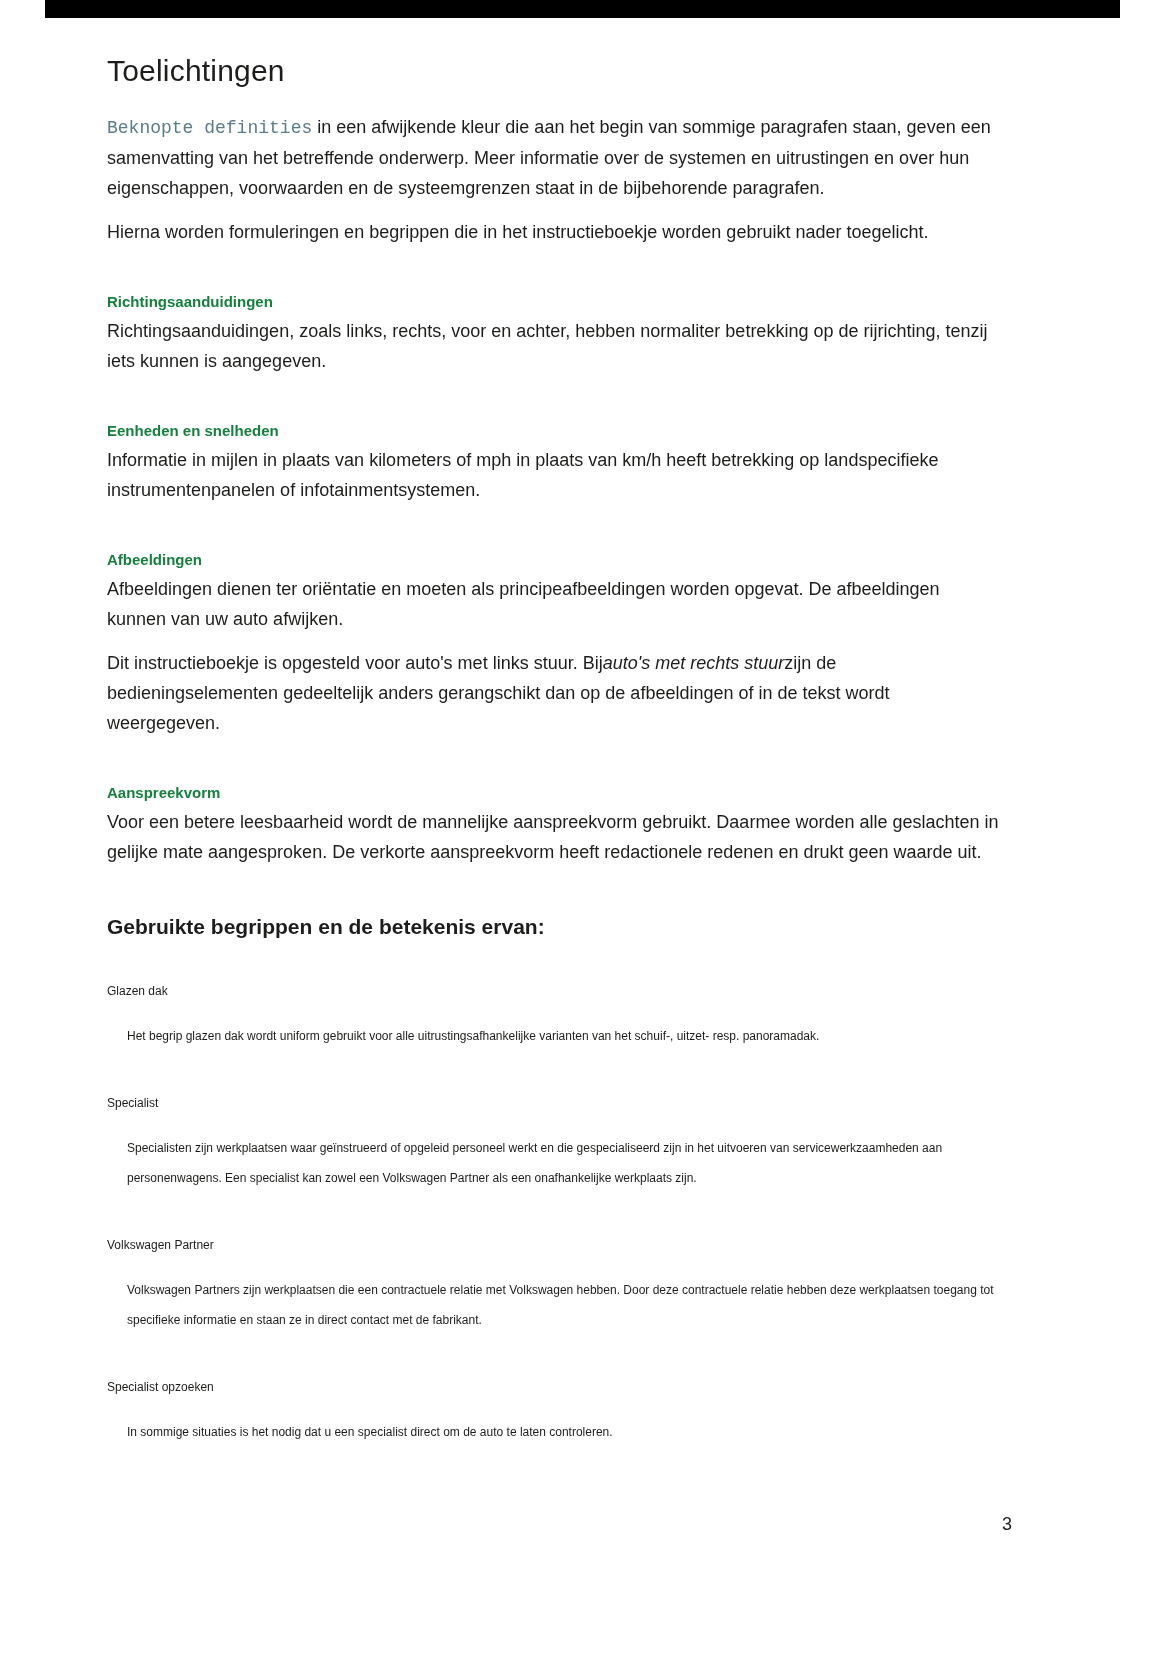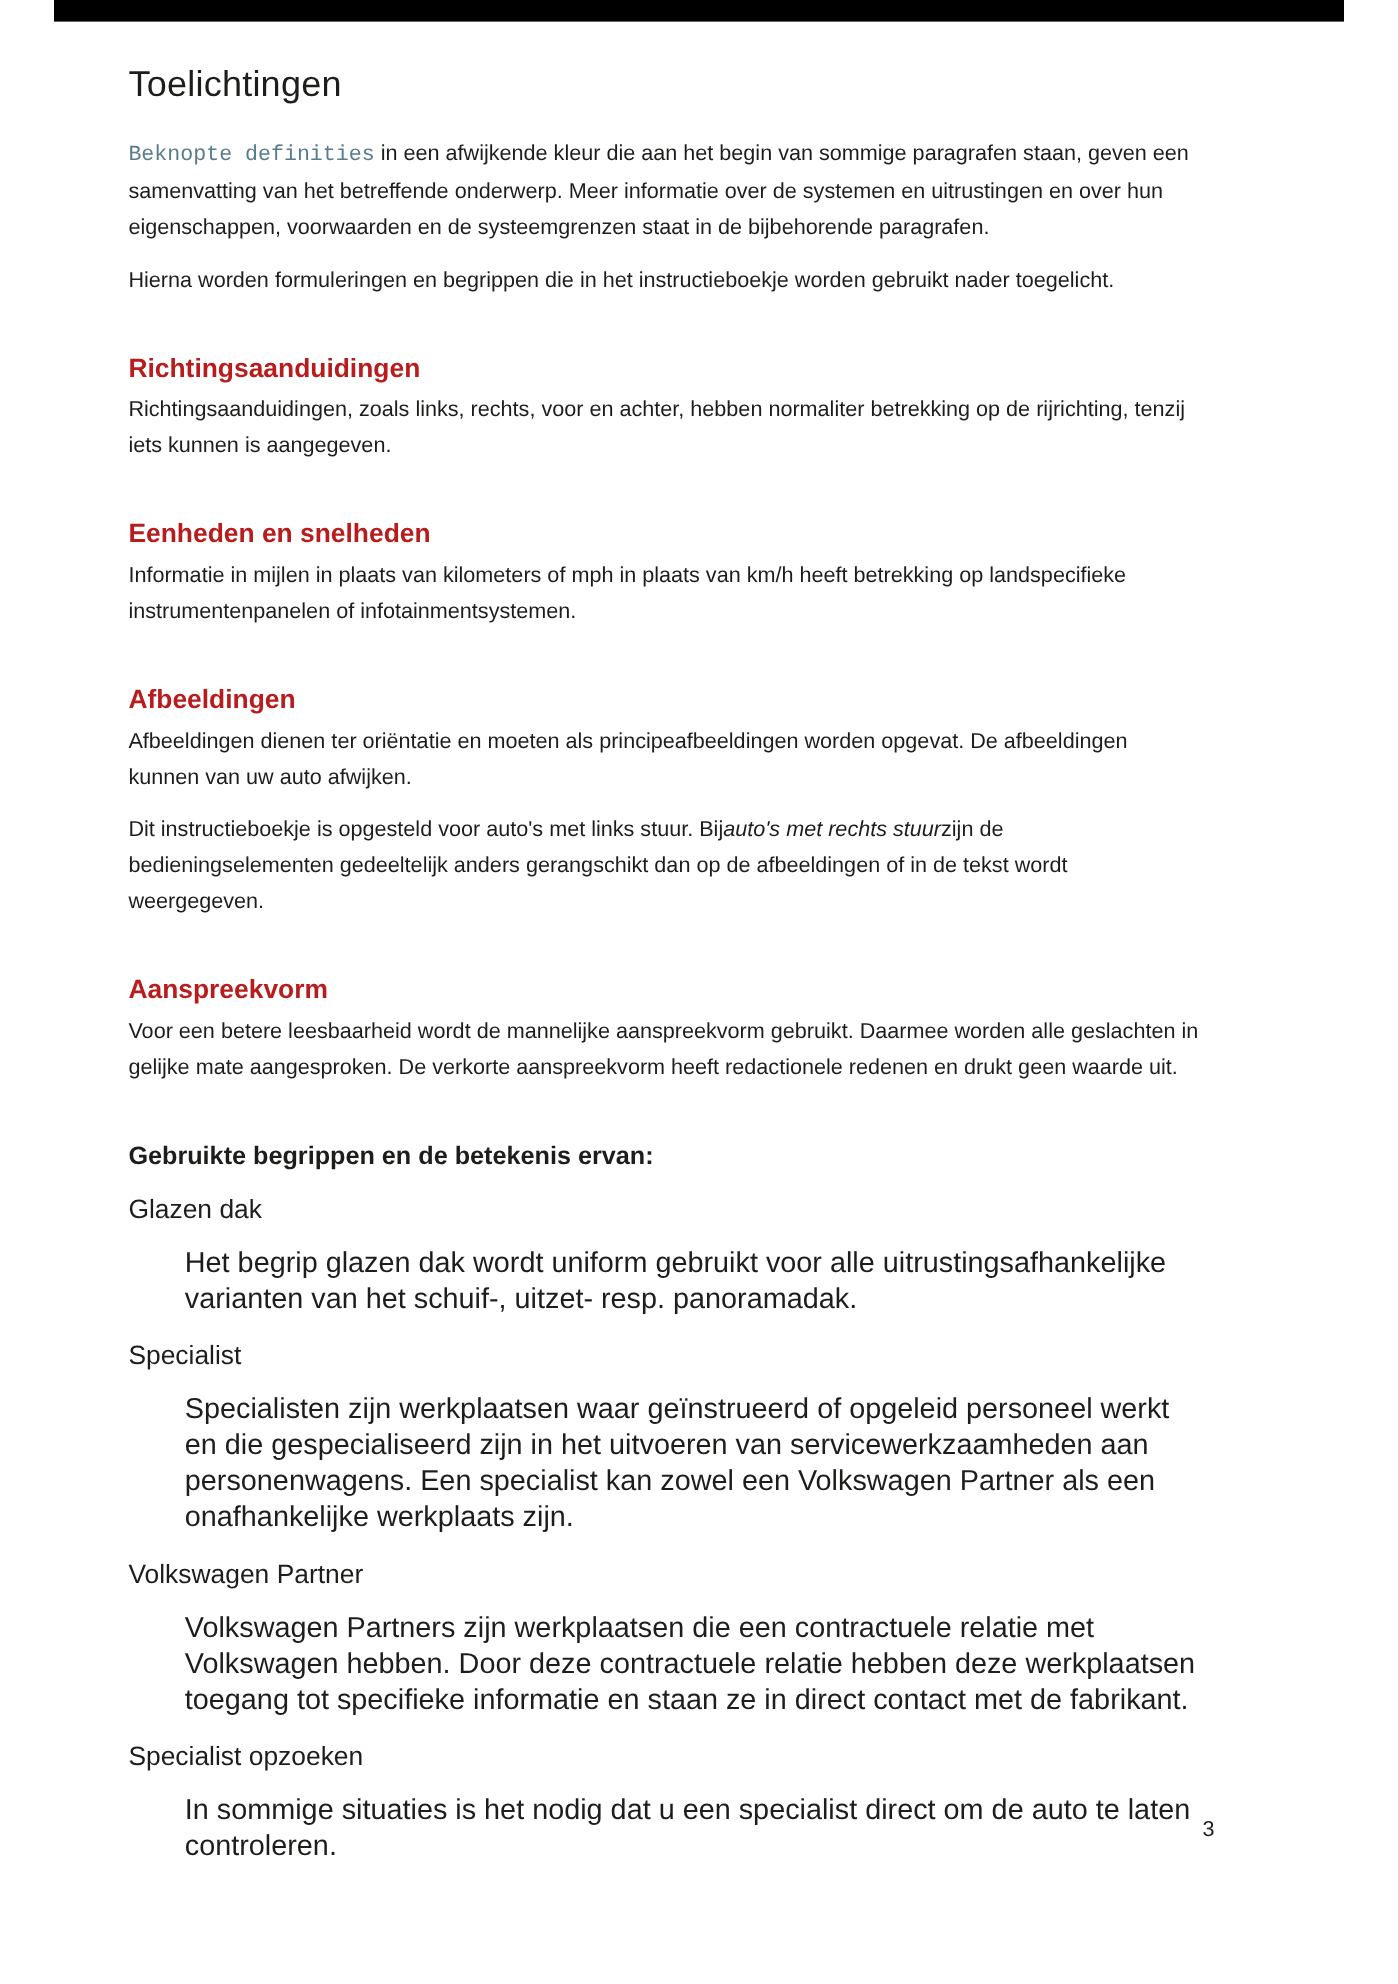--- a/index.html
+++ b/index.html
@@ -31,39 +31,39 @@
     color: #1d1d1b;
     margin: 0 0 24px 0;
   }
   p.body-text {
     font-size: 18px;
     line-height: 30px;
     margin: 0 0 14px 0;
   }
   .accent { color: #5A7B8C; font-family: Liberation Mono, monospace; }
   h2.section-heading {
-    font-size: 22px;
+    font-size: 15px;
     font-weight: 700;
-    color: #b91c1c;
+    color: #15803d;
     margin: 46px 0 6px 0;
   }
   h2.glossary-heading {
     font-size: 21px;
     font-weight: 700;
     margin: 48px 0 0 0;
   }
   .glossary-term {
-    font-size: 22px;
+    font-size: 12px;
     line-height: 28px;
-    margin-top: 18px;
+    margin-top: 38px;
   }
   .glossary-definition {
-    font-size: 24px;
+    font-size: 12px;
     line-height: 30px;
-    margin: 16px 0 0 47px;
+    margin: 16px 0 0 20px;
   }
   .italic { font-style: italic; }
   .page-number {
     position: absolute;
     right: 108px;
     bottom: 118px;
     font-size: 18px;
     color: #1d1d1b;
   }
 </style>

